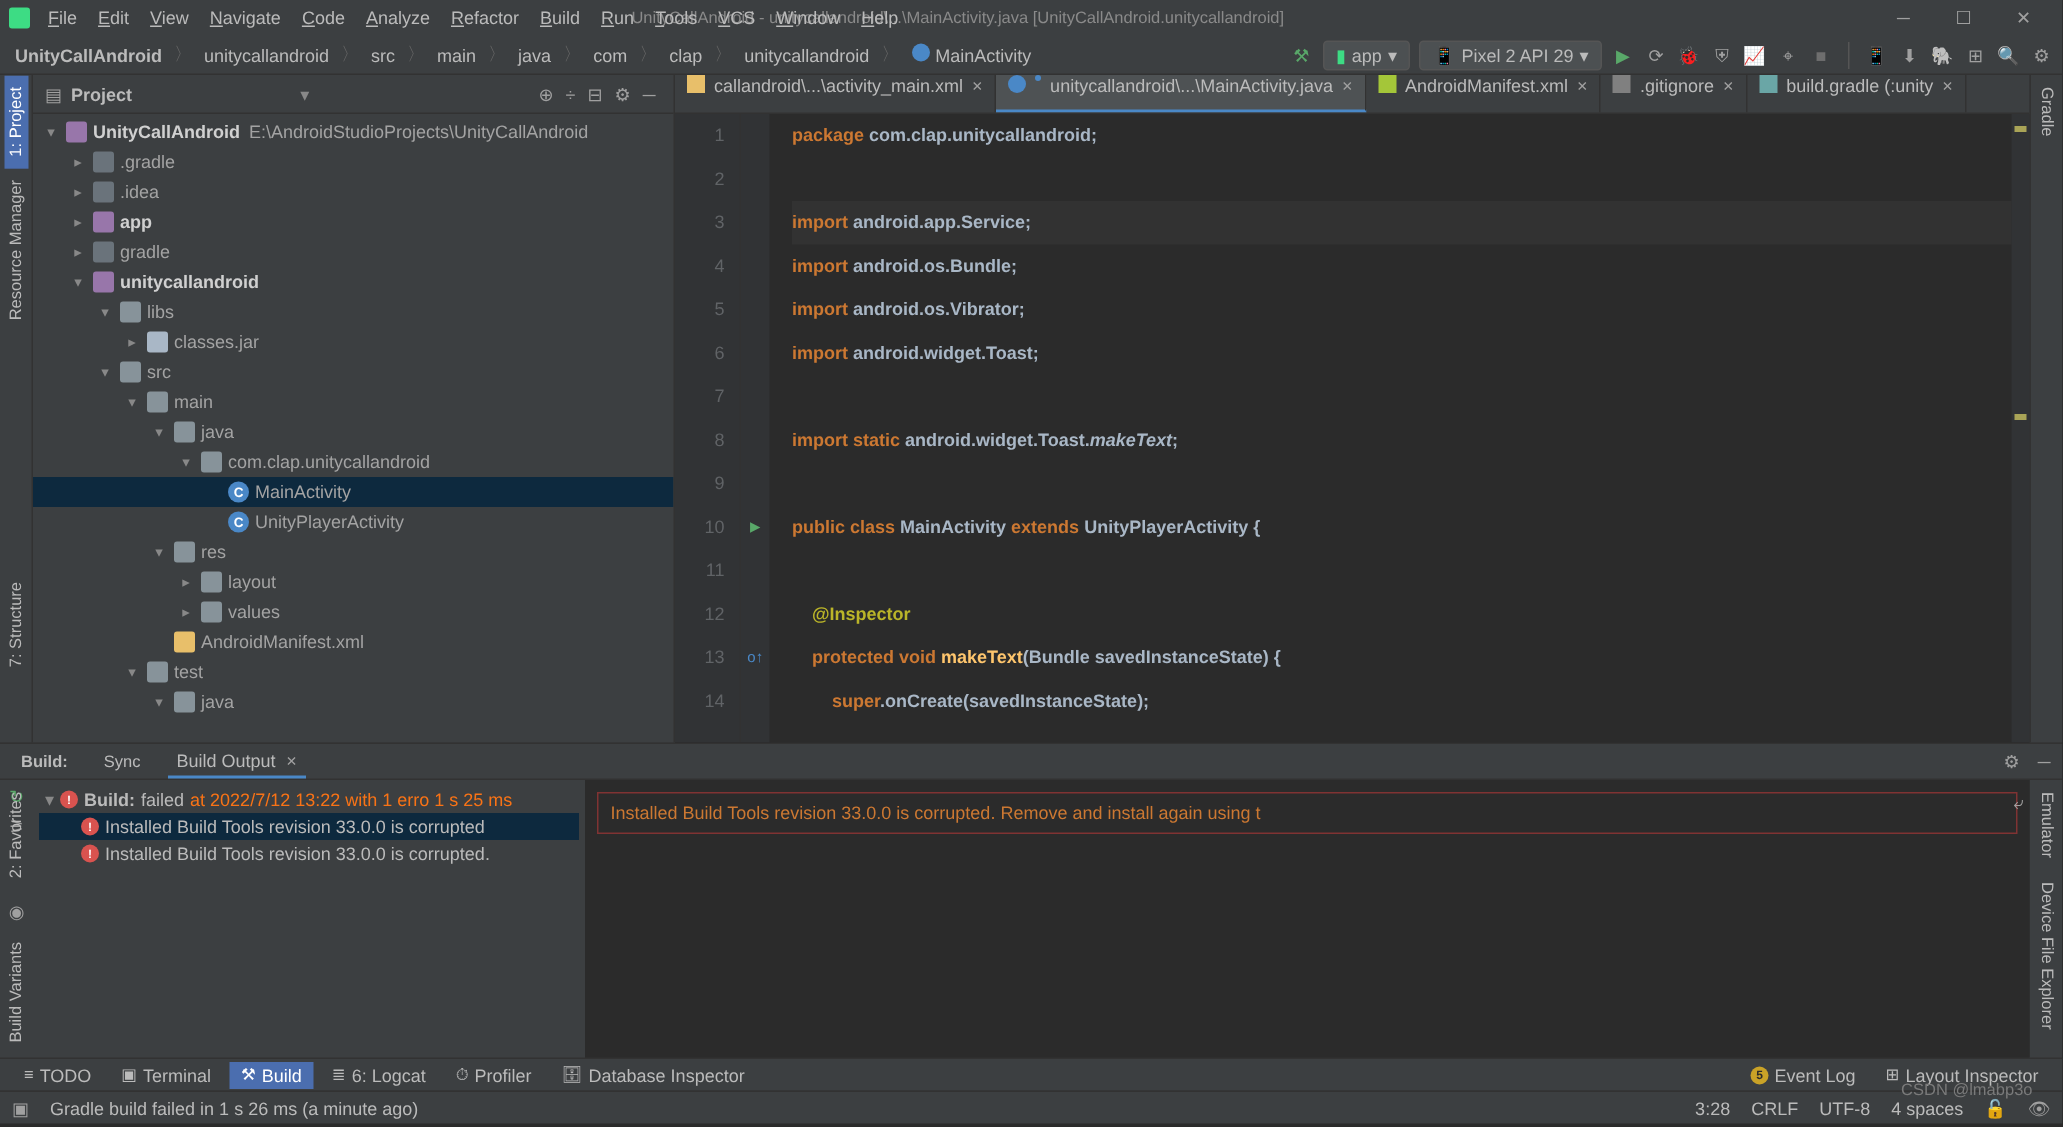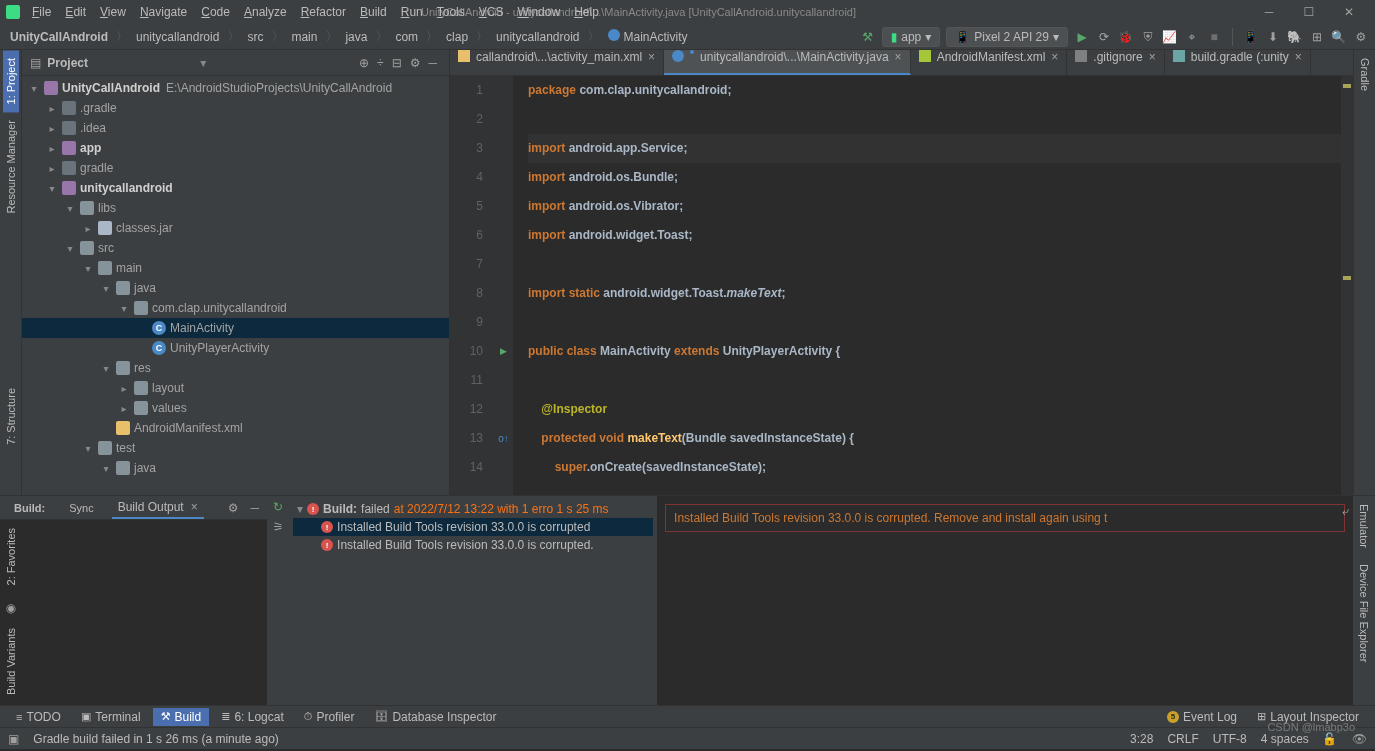--- a/index.html
+++ b/index.html
@@ -89,21 +89,21 @@
 .ann { color: #bbb529; }
 .imp-static { font-style: italic; color: #a9b7c6; }
 .override-icon { color: #4a88c7; font-size: 10px; }
 .run-gutter { color: #59a869; font-size: 9px; }
 
 .editor-stripe { width: 12px; background: #313335; position: relative; }
 .stripe-mark { position: absolute; right: 2px; width: 8px; height: 4px; }
 .stripe-warn { background: #a9a457; }
 
 
-.build-panel { height: 210px; background: #2b2b2b; border-top: 1px solid #323232; display: flex; flex-direction: row; }
+.build-panel { height: 210px; background: #2b2b2b; border-top: 1px solid #323232; display: flex; flex-direction: column; }
 .build-header { height: 24px; background: #3c3f41; border-bottom: 1px solid #323232; display: flex; align-items: center; padding: 0 8px; gap: 12px; }
 .build-header .bt { color: #bbb; font-size: 11px; padding: 3px 6px; }
 .build-header .bt.active { border-bottom: 2px solid #4a88c7; }
 .build-header .spacer { flex: 1; }
 .build-body { flex: 1; display: flex; }
 .build-left-gutter { width: 22px; background: #3c3f41; display: flex; flex-direction: column; align-items: center; padding-top: 4px; gap: 6px; }
 .build-tree { width: 368px; background: #3c3f41; padding: 4px; font-size: 11px; }
 .build-tree .brow { display: flex; align-items: center; padding: 2px 4px; gap: 4px; color: #bbb; white-space: nowrap; }
 .build-tree .brow.sel { background: #0d293e; }
 .build-tree .err-dot { width: 12px; height: 12px; background: #d9534f; border-radius: 50%; display: flex; align-items: center; justify-content: center; color: #fff; font-size: 8px; font-weight: bold; }

